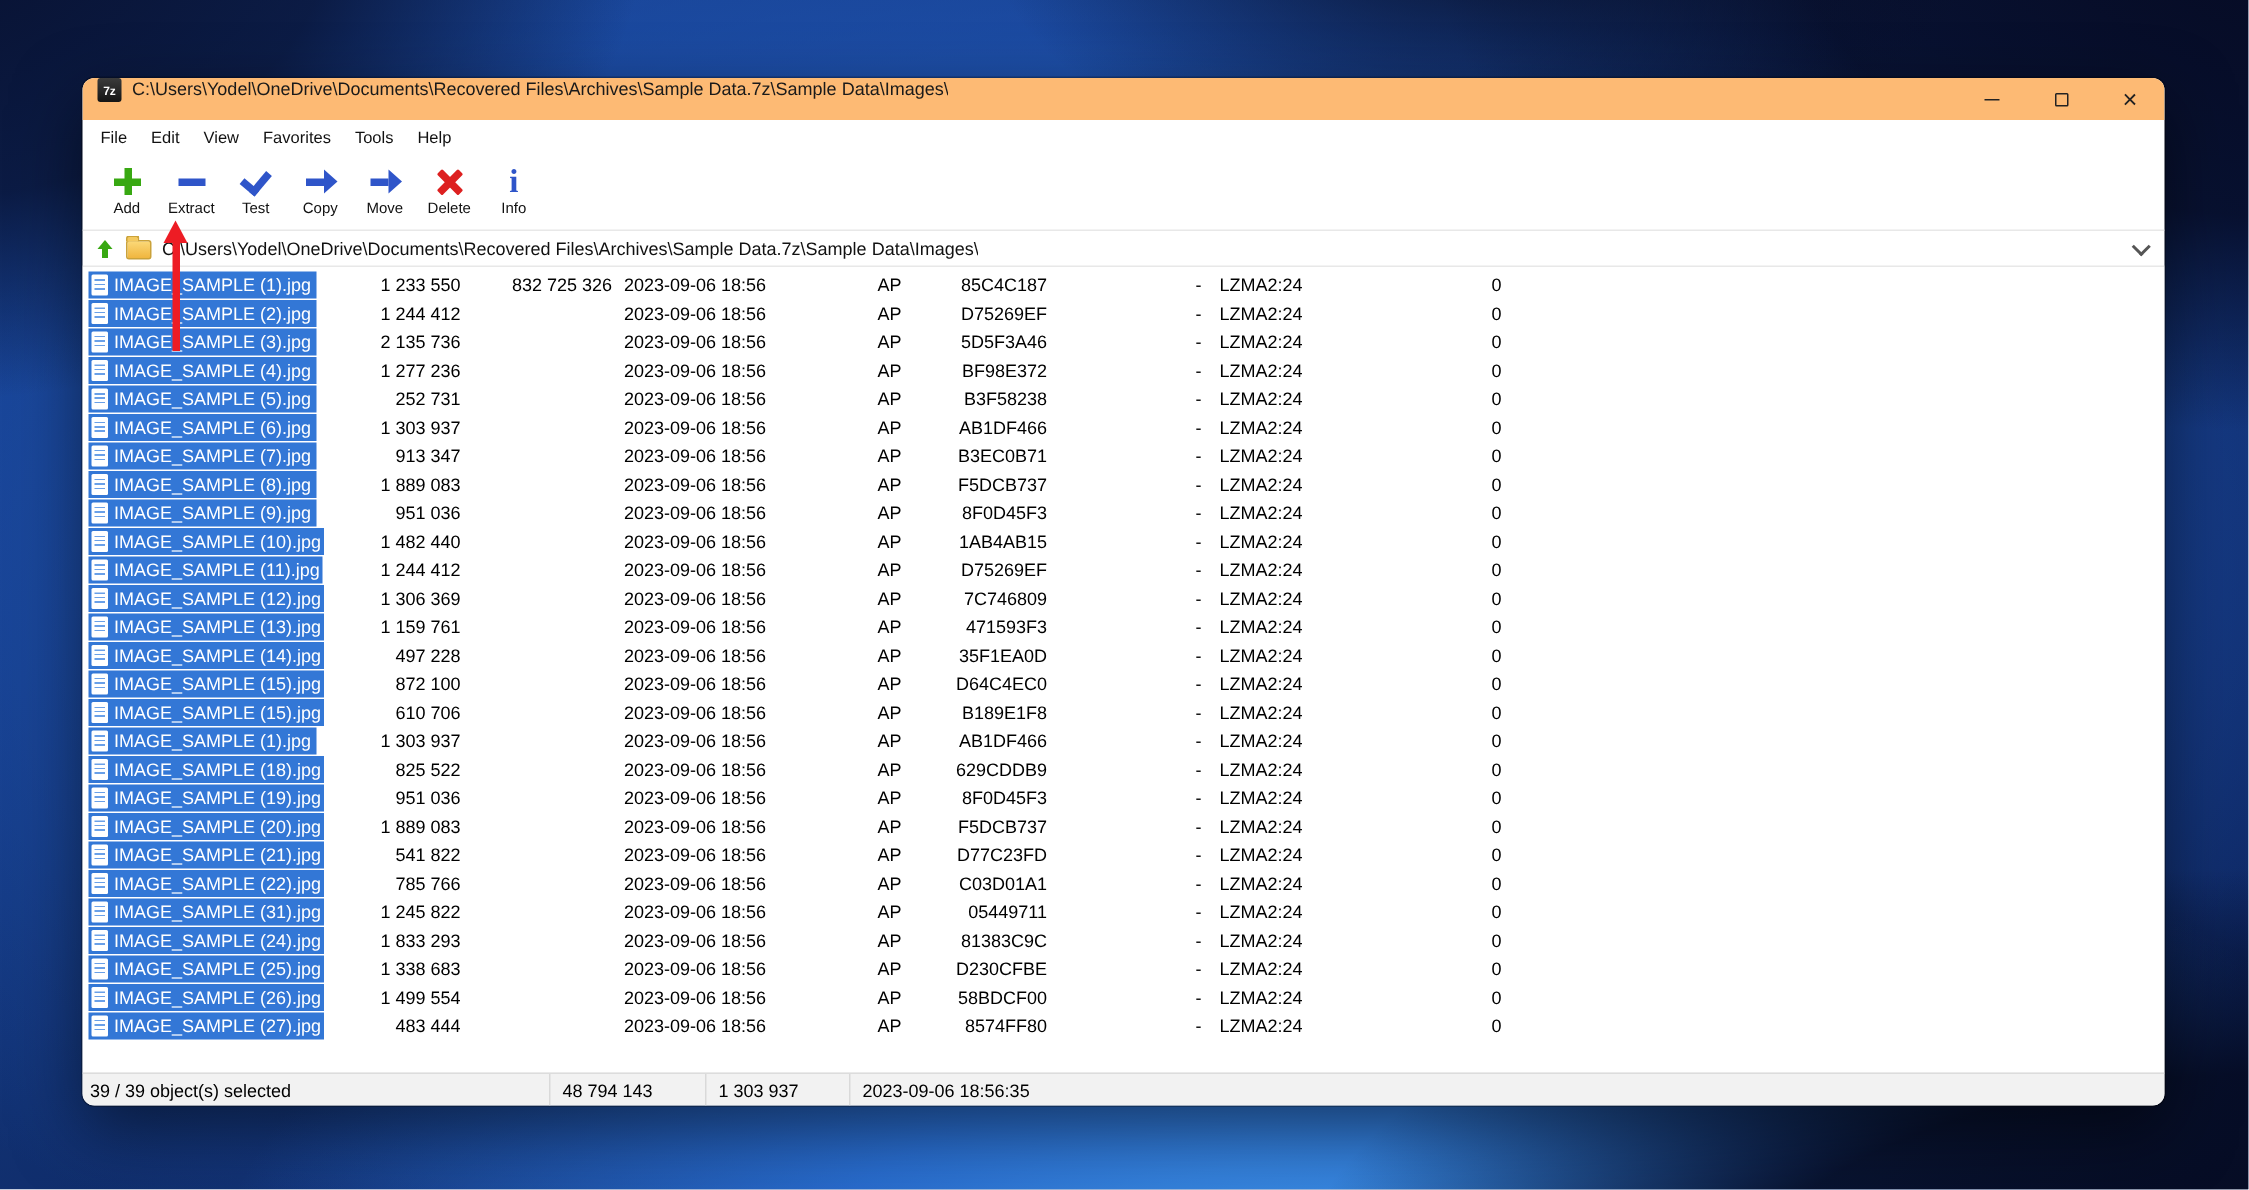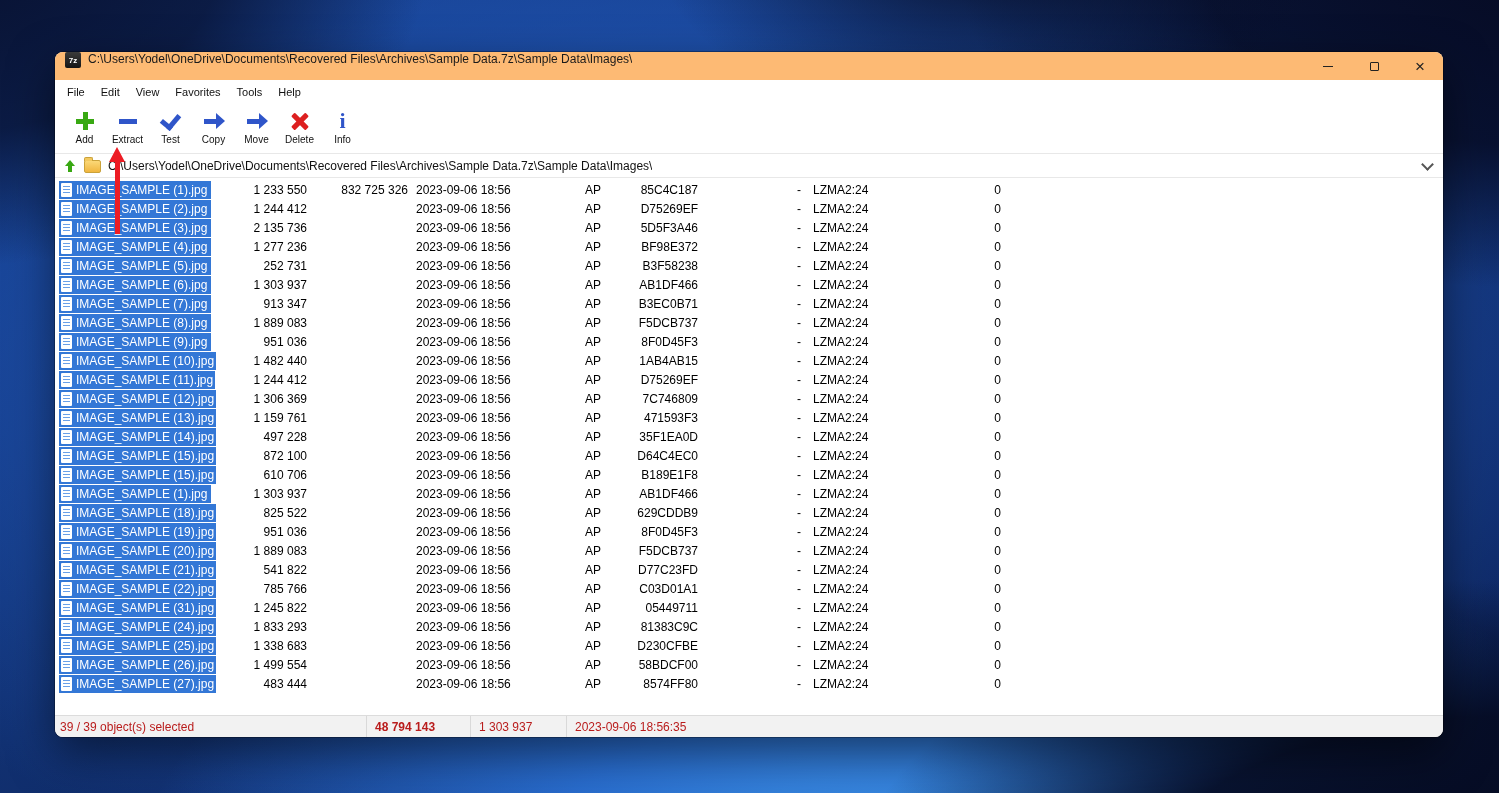--- a/index.html
+++ b/index.html
@@ -90,24 +90,24 @@
   .col-name { padding:0; height:19px; display:flex; align-items:center; }
   .sel { flex:1; height:18px; display:flex; align-items:center; gap:4px; padding:0 2px;
     background:var(--sel,#3377d6); color:#fff; }
   .ficon { width:11px; height:14px; flex:none; background:#fff; border-radius:1px; position:relative; }
   .ficon::after { content:''; position:absolute; left:2px; right:2px; top:3px; height:8px;
     background:repeating-linear-gradient(#6aa0e8 0 1px, transparent 1px 3px); }
   .fname { white-space:nowrap; overflow:hidden; }
 
   
   .statusbar { height:22px; flex:none; display:flex; align-items:flex-start; background:#f2f2f2;
-    border-top:1px solid #dcdcdc; font-size:12px; color:#b91c1c; }
+    border-top:1px solid #dcdcdc; font-size:12px; color:#000000; }
   .pane { height:100%; display:flex; align-items:center; padding:0 8px; border-right:1px solid #d9d9d9; white-space:nowrap; }
   .pane1 { width:312px; padding-left:5px; }
-  .pane2 { width:104px;font-weight:bold; }
+  .pane2 { width:104px; }
   .pane3 { width:96px; }
   .pane4 { flex:1; border-right:none; }
 
   
   .red-arrow { position:absolute; left:109px; top:147px; width:16px; z-index:50; }
   .red-arrow .head { width:0; height:0; margin:0 auto;
     border-left:8px solid transparent; border-right:8px solid transparent; border-bottom:15px solid var(--arrow,#ed1c24); }
   .red-arrow .shaft { width:5px; height:73px; background:var(--arrow,#ed1c24); margin:-1px auto 0 auto; }
 </style>
 </head>

